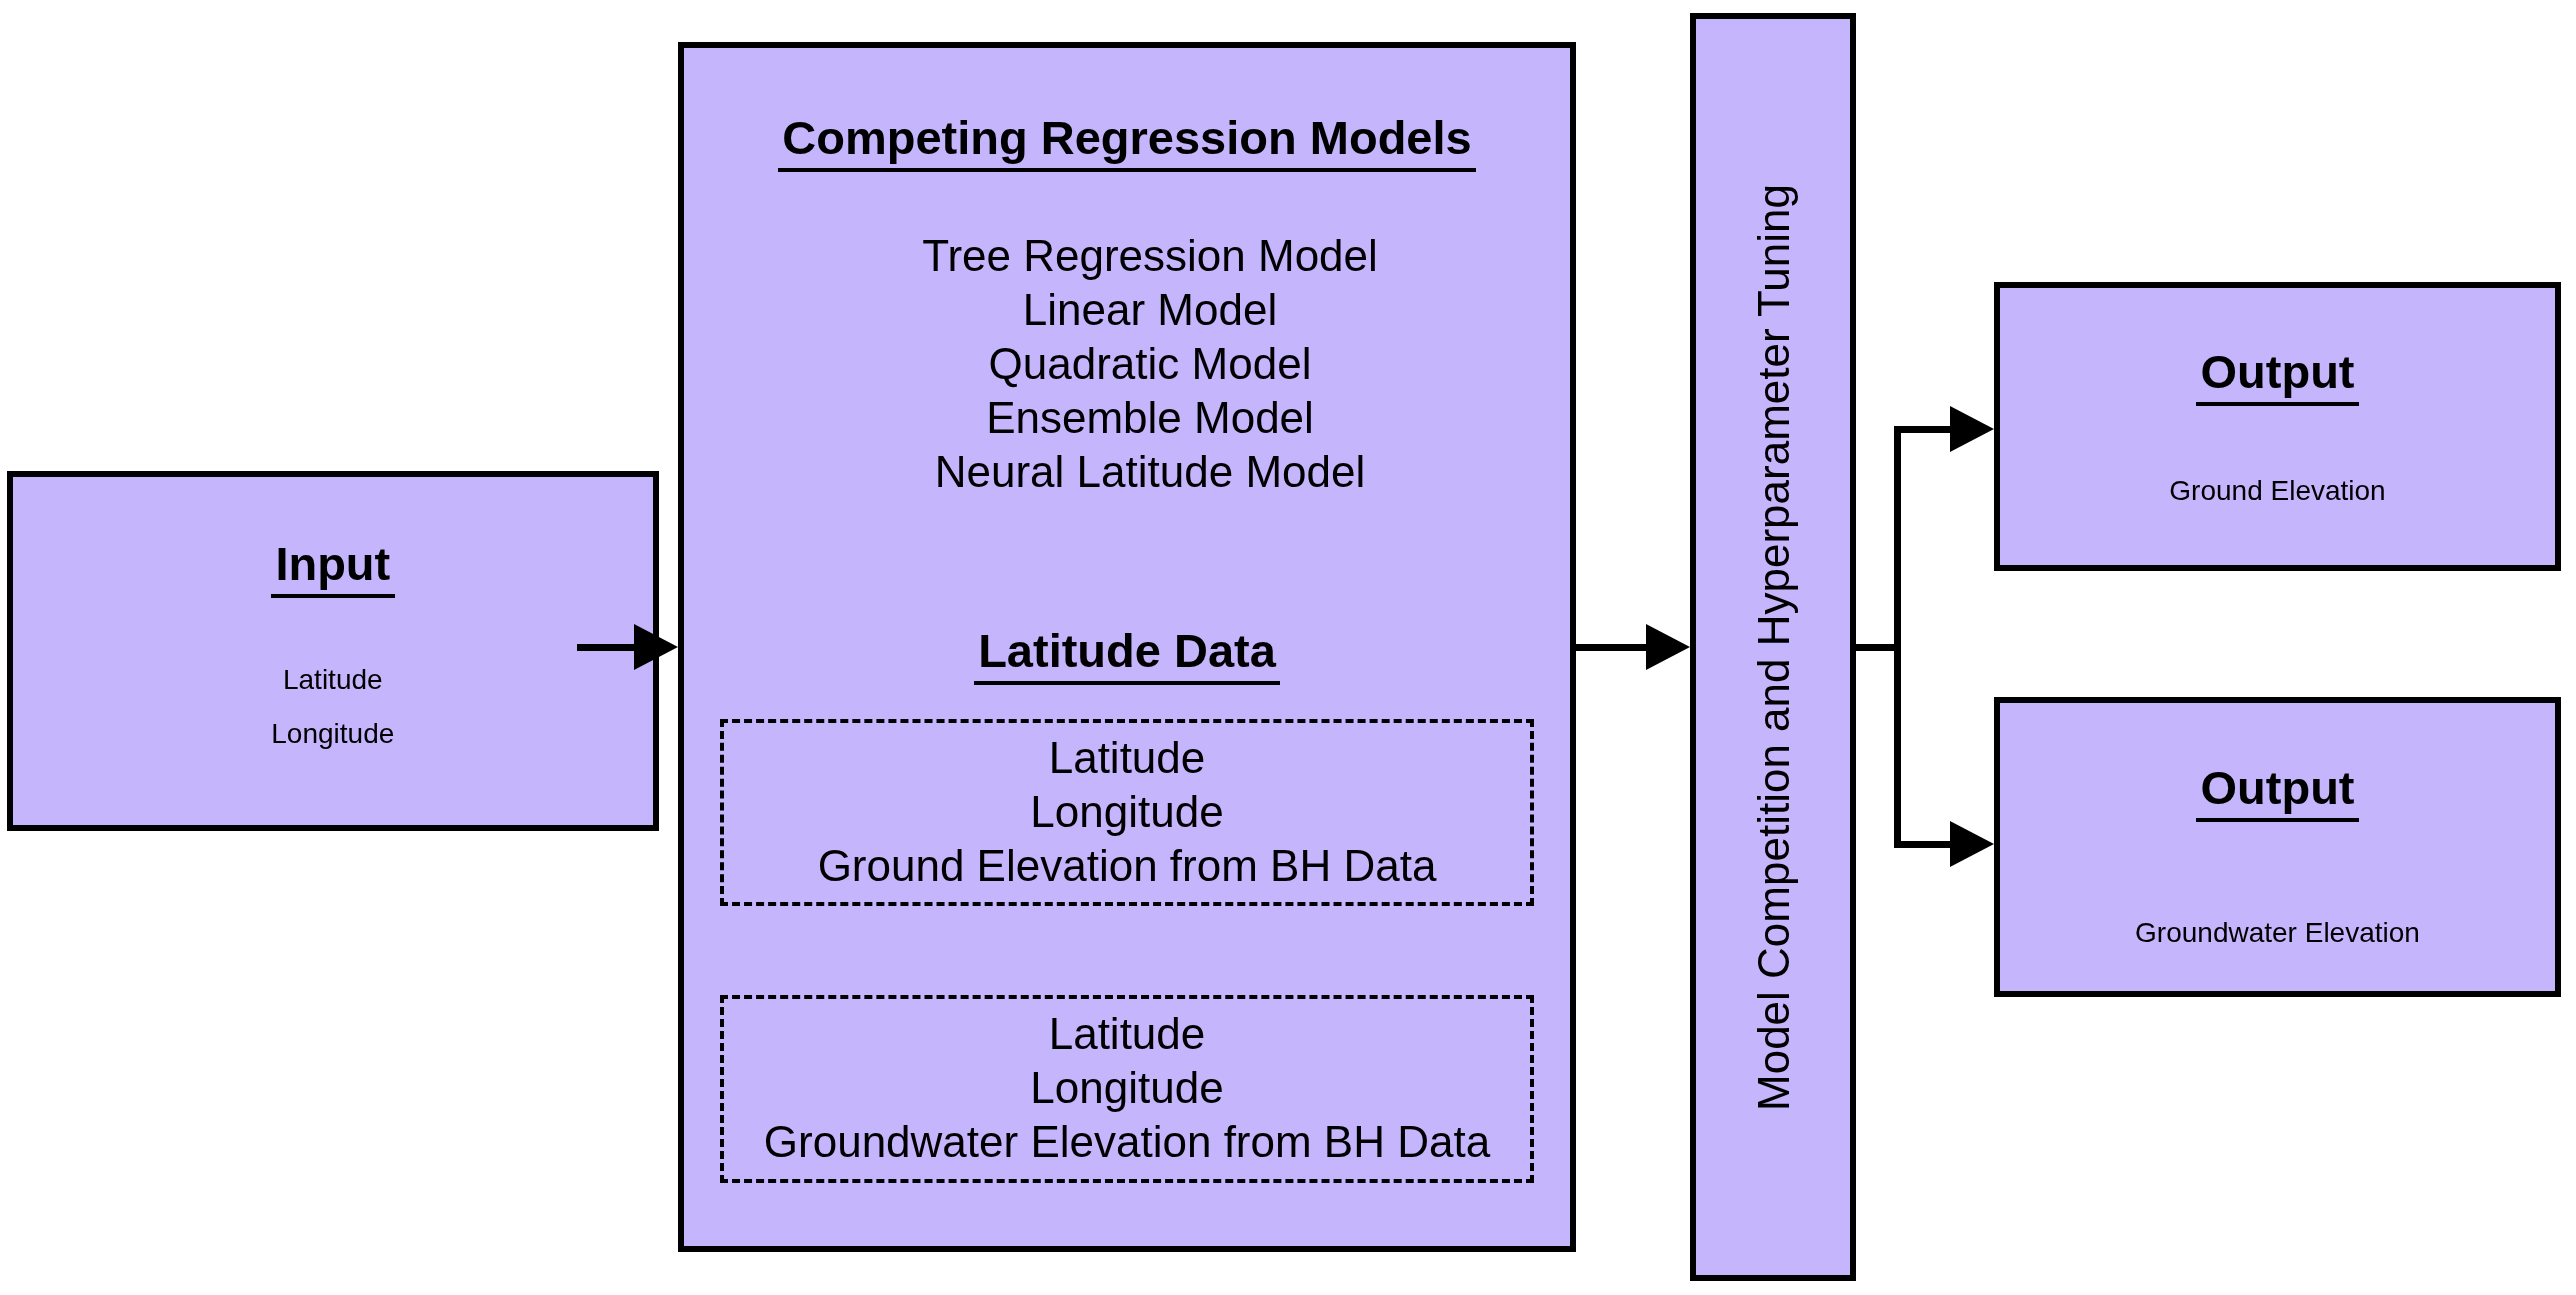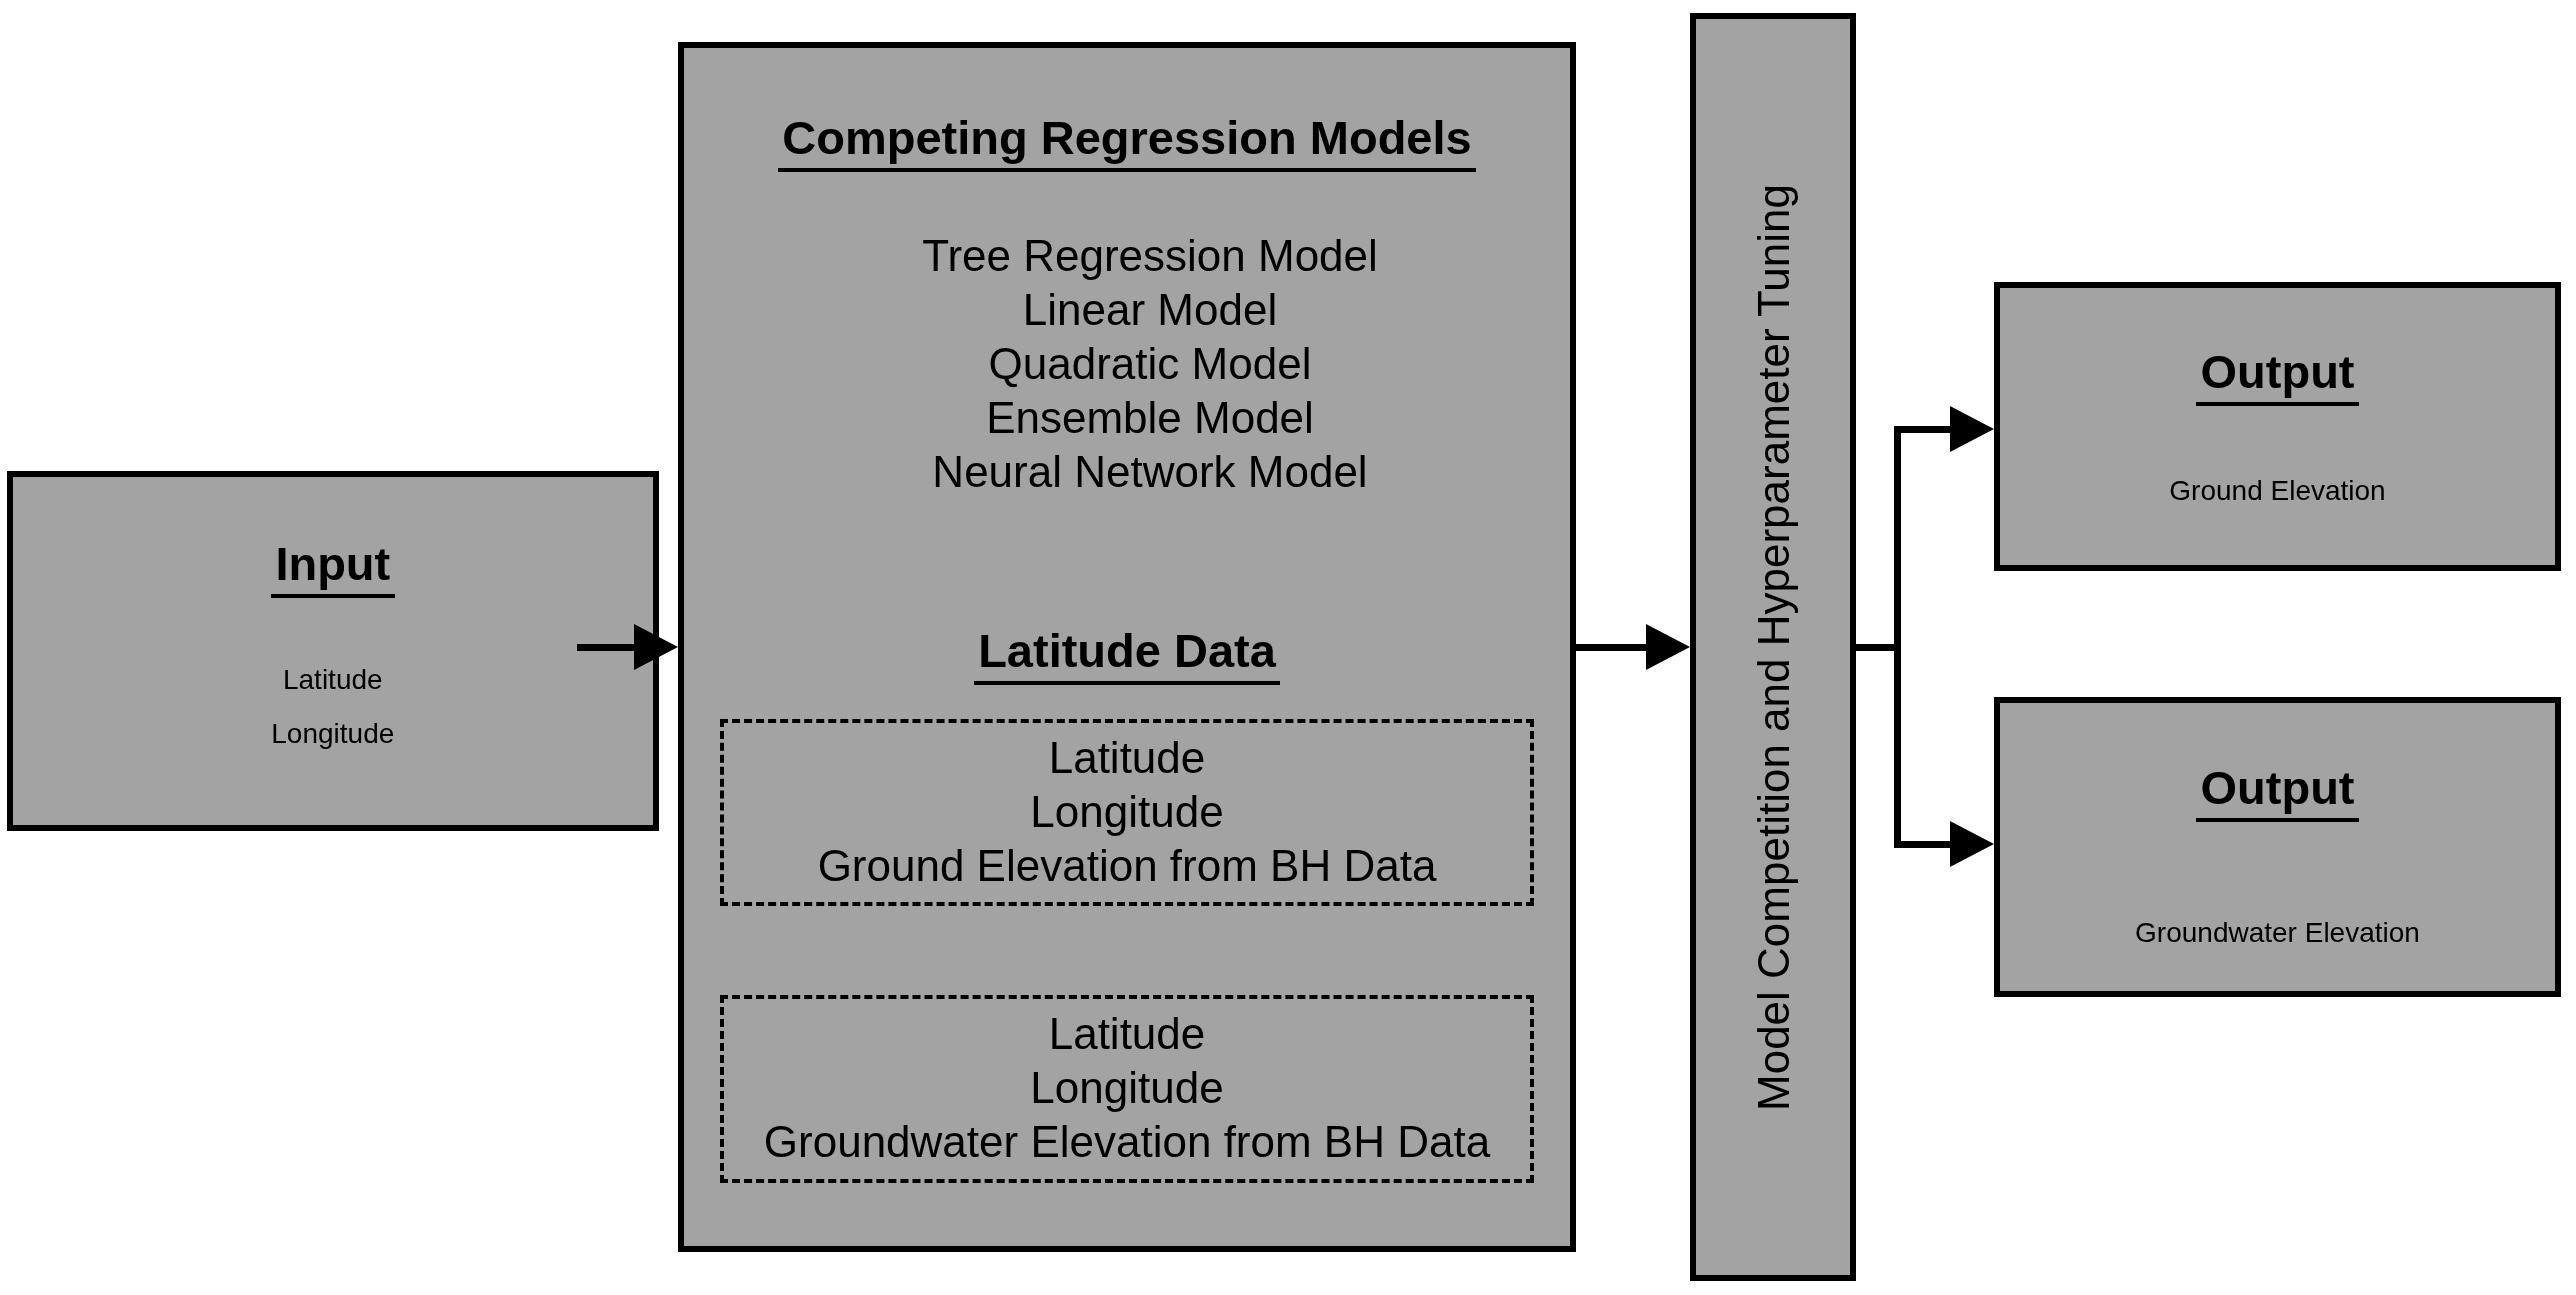--- a/index.html
+++ b/index.html
@@ -12,21 +12,21 @@
     width: 2576px;
     height: 1296px;
     background: #ffffff;
     font-family: "Liberation Sans", "DejaVu Sans", sans-serif;
     color: #000000;
     overflow: hidden;
   }
   .box {
     position: absolute;
     border: 6.8px solid #000000;
-    background: #a3a3a3;
+    background: #c4b5fd;
     box-sizing: border-box;
   }
   .dashed-box {
     position: absolute;
     border: 4.5px dashed #000000;
     background: transparent;
     box-sizing: border-box;
   }
   .line-abs {
     position: absolute;
@@ -106,21 +106,21 @@
   <div class="box" style="left:678px; top:42px; width:898px; height:1210px;">
     <div class="line-abs heading" style="top:63px;">
       <span>Competing Regression Models</span>
     </div>
 
     <div class="rows" style="top:181px;padding-left:46px;">
       <div>Tree Regression Model</div>
       <div>Linear Model</div>
       <div>Quadratic Model</div>
       <div>Ensemble Model</div>
-      <div>Neural Network Model</div>
+      <div>Neural Latitude Model</div>
     </div>
 
     <div class="line-abs heading" style="top:576px;">
       <span>Latitude Data</span>
     </div>
 
     <div class="dashed-box" style="left:36px; top:671px; width:814px; height:187px;">
       <div class="rows" style="top:7.6px;">
         <div>Latitude</div>
         <div>Longitude</div>

